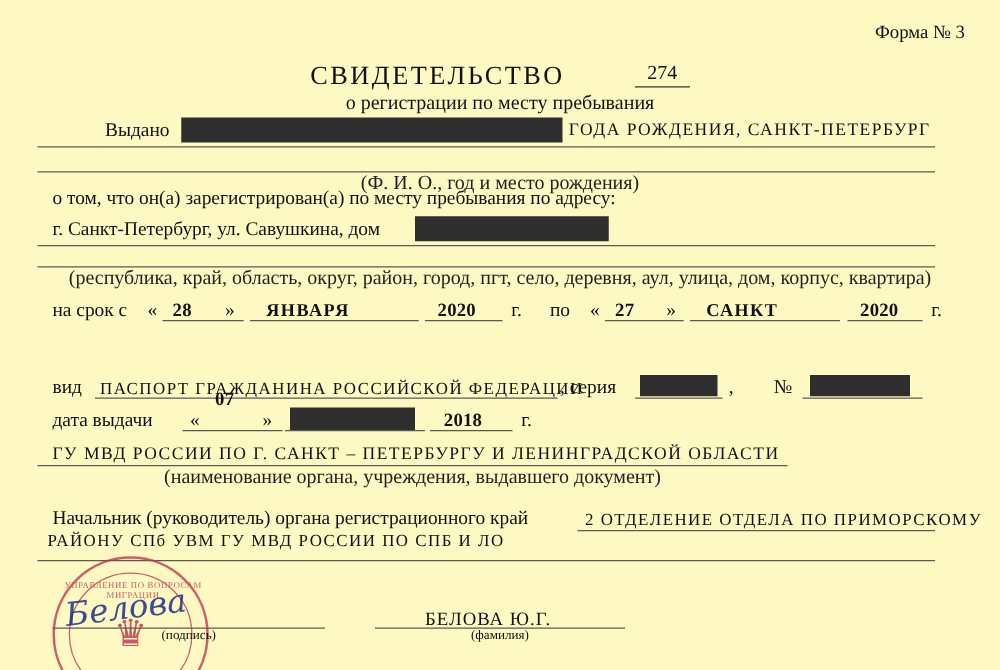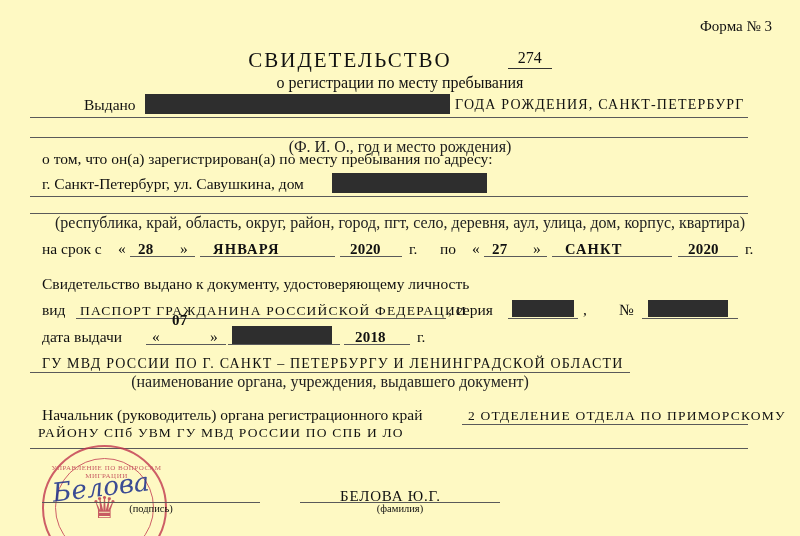--- a/index.html
+++ b/index.html
@@ -179,21 +179,20 @@
   <div class="lbl" style="left:472px; top:240px;">«</div>
   <div class="typed bold" style="left:492px; top:241px; font-size:15px;">27</div>
   <div class="lbl" style="left:533px; top:240px;">»</div>
   <div class="rule" style="left:484px; top:256px; width:63px;"></div>
   <div class="typed bold typed-sp" style="left:565px; top:241px; font-size:14.5px;">САНКТ</div>
   <div class="rule" style="left:552px; top:256px; width:120px;"></div>
   <div class="typed bold" style="left:688px; top:241px; font-size:15px;">2020</div>
   <div class="rule" style="left:678px; top:256px; width:60px;"></div>
   <div class="lbl" style="left:745px; top:240px;">г.</div>
 
-  <div class="lbl" style="left:42px; top:275px;">Свидетельство выдано к документу, удостоверяющему личность</div>
 
   <div class="lbl" style="left:42px; top:301px;">вид</div>
   <div class="typed typed-sp" style="left:80px; top:303px; font-size:13.5px;">ПАСПОРТ ГРАЖДАНИНА РОССИЙСКОЙ ФЕДЕРАЦИИ</div>
   <div class="rule" style="left:76px; top:318px; width:370px;"></div>
   <div class="lbl" style="left:448px; top:301px;">, серия</div>
   <div class="redact" style="left:512px; top:300px; width:62px; height:17px;"></div>
   <div class="rule" style="left:508px; top:318px; width:70px;"></div>
   <div class="lbl" style="left:583px; top:301px;">,</div>
   <div class="lbl" style="left:619px; top:301px;">№</div>
   <div class="redact" style="left:648px; top:300px; width:80px; height:17px;"></div>

